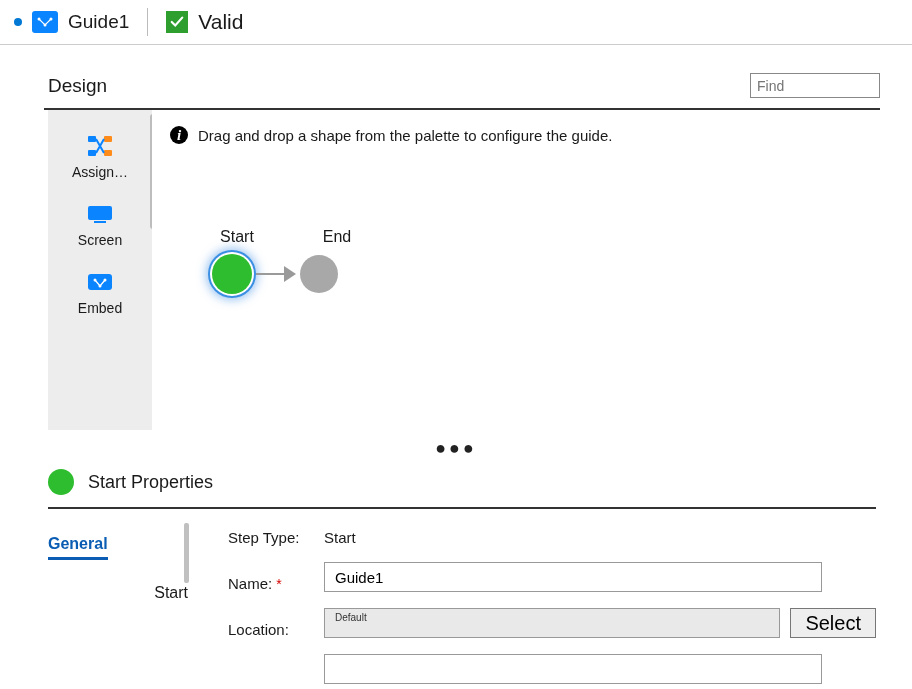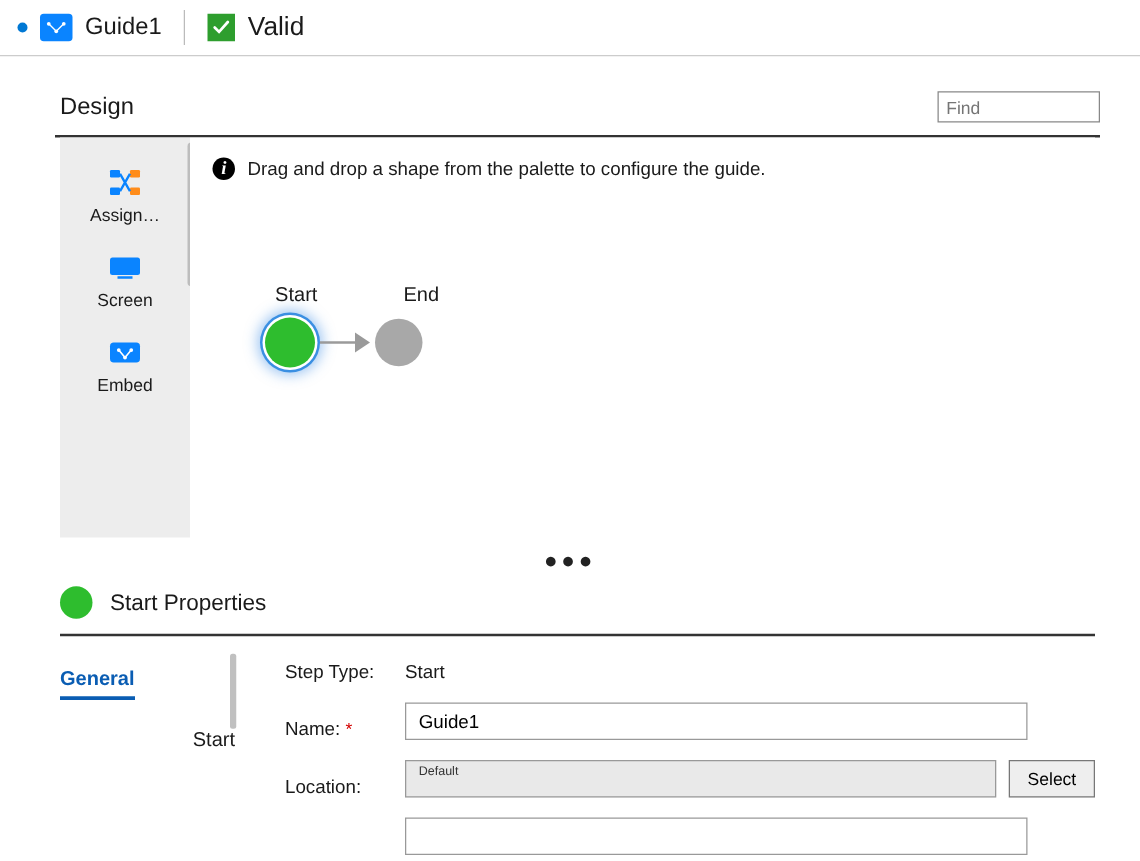--- a/index.html
+++ b/index.html
@@ -165,21 +165,21 @@
     height:30px; flex:1; max-width:498px;
     border:1px solid #999; padding:3px 10px; font-size:15px;
   }
   .sel-input {
     height:30px; flex:1; max-width:498px;
     border:1px solid #999; background:#e9e9e9;
     padding:3px 10px; font-size:10px; color:#333;
   }
   .btn {
     height:30px; border:1px solid #777; background:#eee;
-    padding:3px 14px; font-size:14px; cursor:pointer;
+    padding:3px 14px; font-size:20px; cursor:pointer;
   }
 </style>
 </head>
 <body>
 
 <div class="header">
   <div class="dot"></div>
   <div class="guide-icon">
     <svg viewBox="0 0 24 16">
       <circle cx="4" cy="4" r="2" fill="#fff"></circle>

